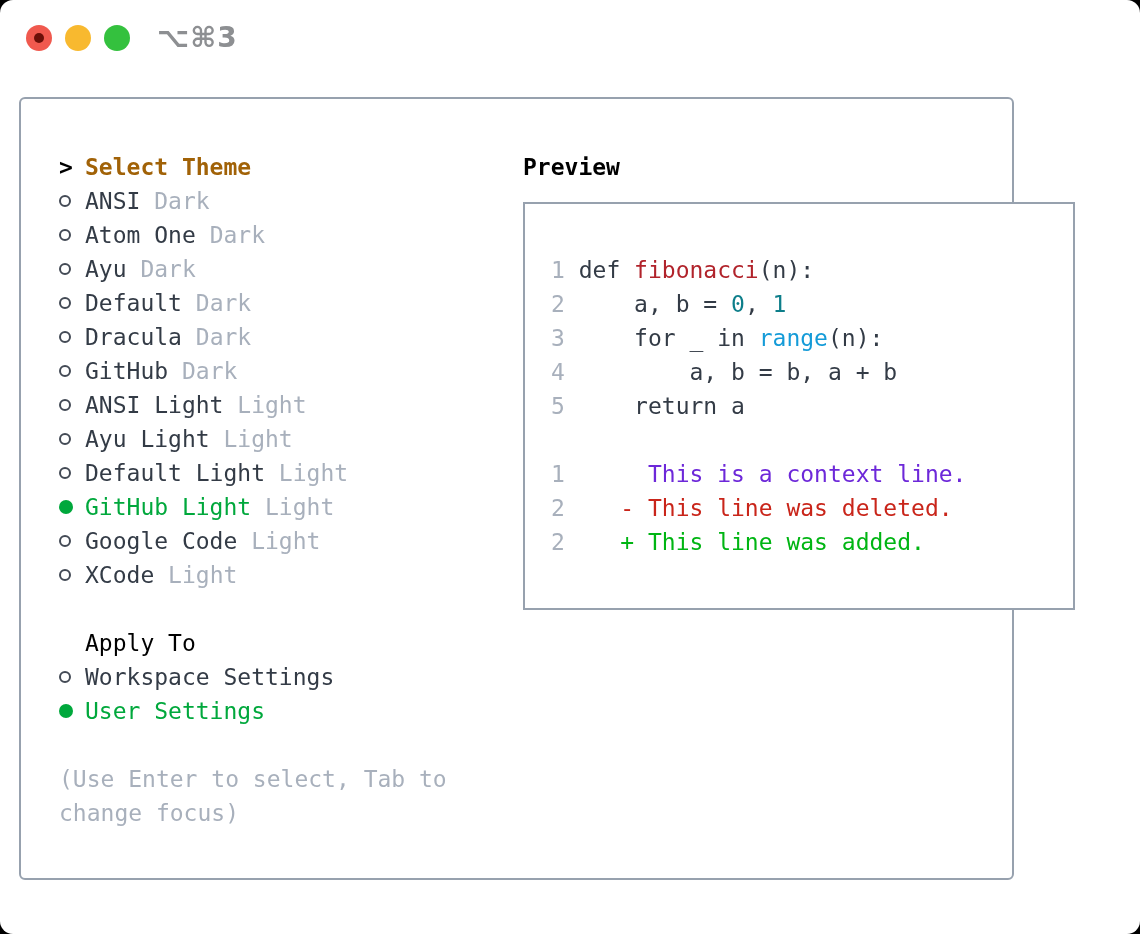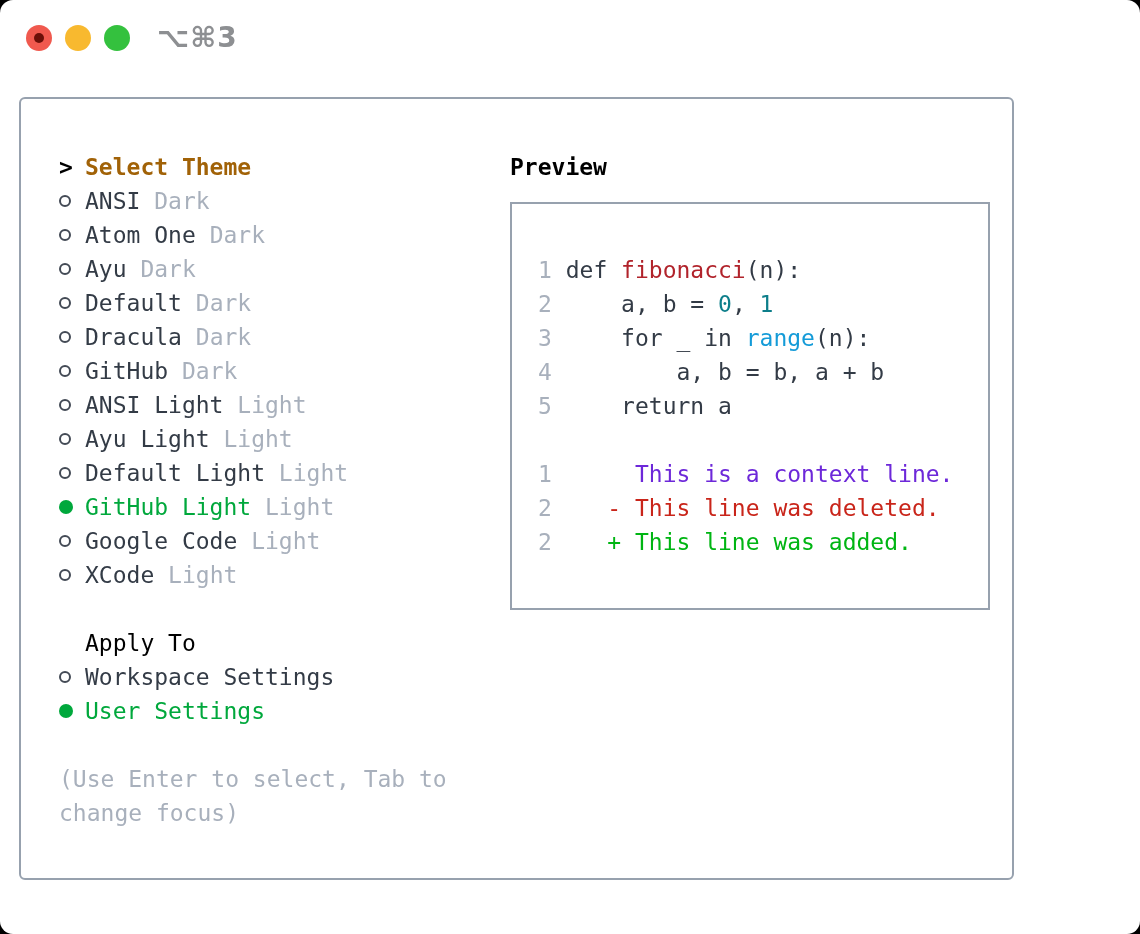--- a/index.html
+++ b/index.html
@@ -17,39 +17,39 @@
   .title-glyph{
     margin-left:27px;font-family:"DejaVu Sans","Liberation Sans",sans-serif;
     font-weight:bold;font-size:28px;color:#8d8f92;letter-spacing:1px;
   }
   
   .panel{
     position:absolute;left:19px;top:97px;width:995px;height:783px;
     border:2px solid #97a1ae;border-radius:6px;background:#fff;box-sizing:border-box;
   }
   .left-col{position:absolute;left:38px;top:51px;width:460px;}
-  .right-col{position:absolute;left:489px;top:51px;width:490px;}
+  .right-col{position:absolute;left:502px;top:51px;width:490px;}
   .row{height:34px;display:flex;align-items:center;white-space:pre;}
   .row.blank{height:34px;}
   .marker-col{width:26px;flex:0 0 26px;display:flex;align-items:center;}
   .prompt{font-weight:bold;color:#000;}
   .hdr{font-weight:bold;color:#a16207;}
   .subhdr{color:#000;}
   .radio{width:12px;height:12px;border-radius:50%;border:2px solid #434a55;box-sizing:border-box;}
   .radio.sel{width:14px;height:14px;border:none;background:#00a83c;}
   .tname{color:#333b46;}
   .tname.green{color:#00a83c;}
   .tag{color:#a8b0bc;}
   .opt-label{color:#333b46;}
   .opt-label.green{color:#00a83c;}
   .hint{margin-top:34px;width:400px;color:#a8b0bc;white-space:normal;}
   
   .preview-title{height:34px;display:flex;align-items:center;font-weight:bold;color:#000;}
   .preview-box{
-    margin-top:18px;width:480px;height:408px;border:2px solid #97a1ae;
+    margin-top:18px;width:552px;height:408px;border:2px solid #97a1ae;
     box-sizing:border-box;background:#fff;padding:49px 0 0 26px;overflow:hidden;
   }
   .pline{height:34px;white-space:pre;}
   .lnum{color:#a8b0bc;}
   .tok-fg{color:#333b46;}
   .tok-func{color:#b1232b;}
   .tok-num{color:#0d7e8a;}
   .tok-builtin{color:#149bd8;}
   .diff-context{color:#6d28d9;}
   .diff-deleted{color:#c9251a;}

